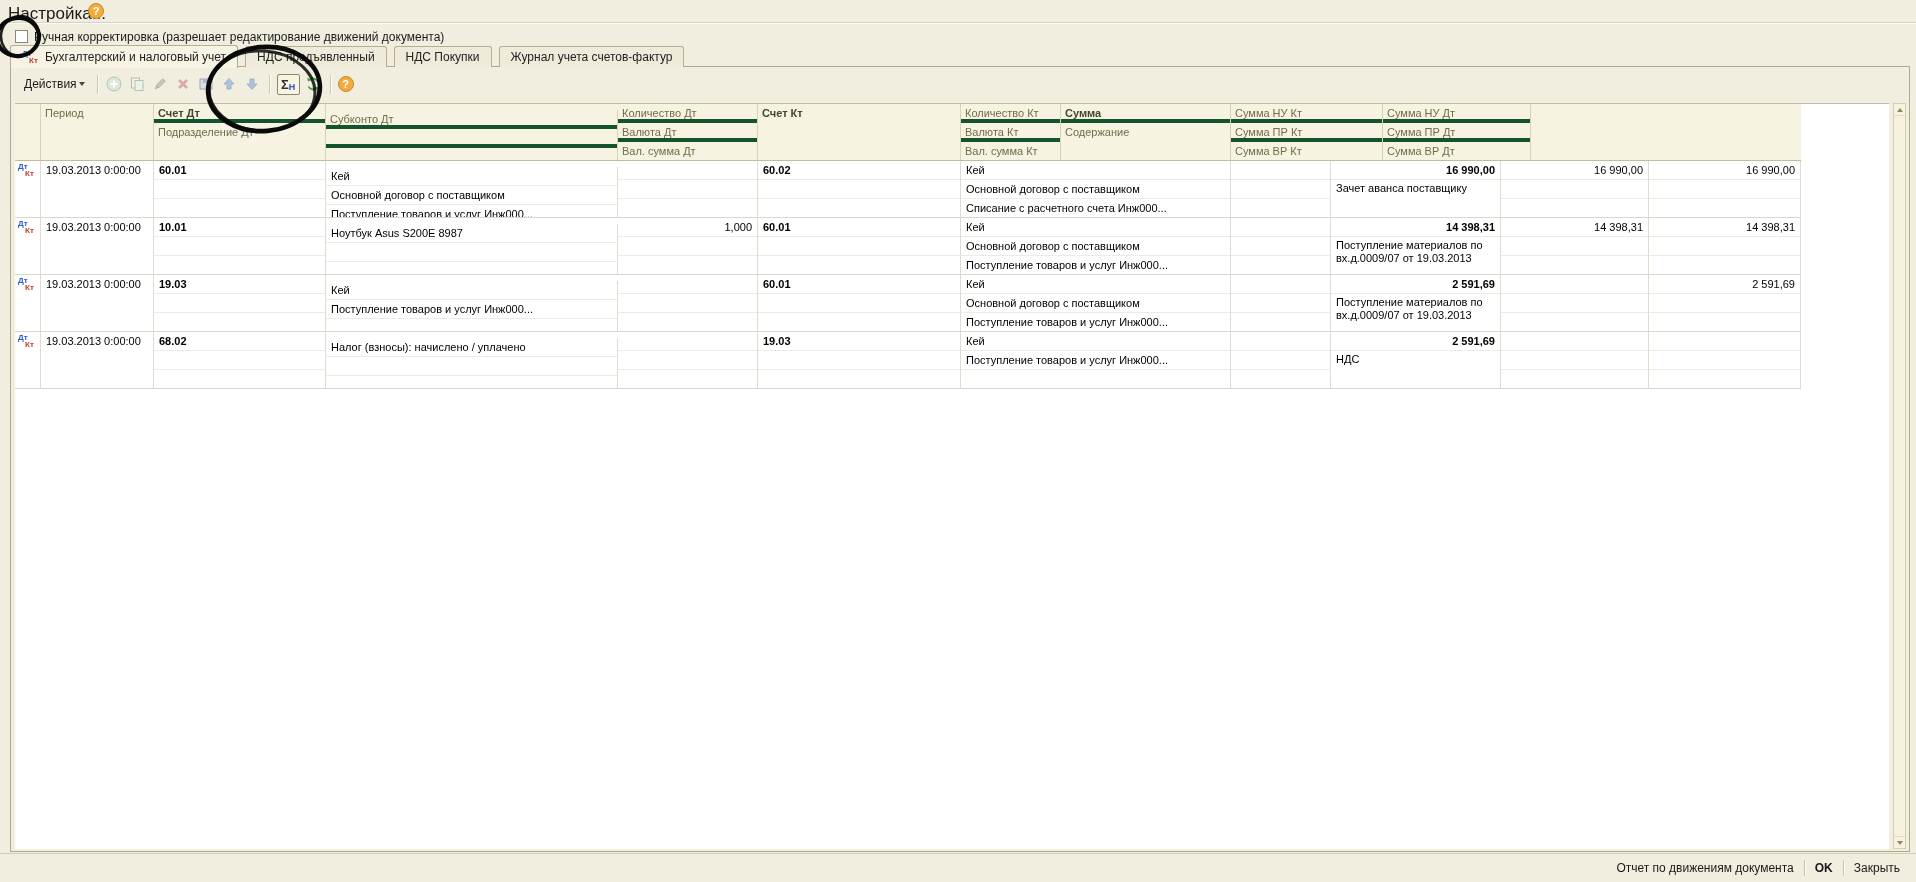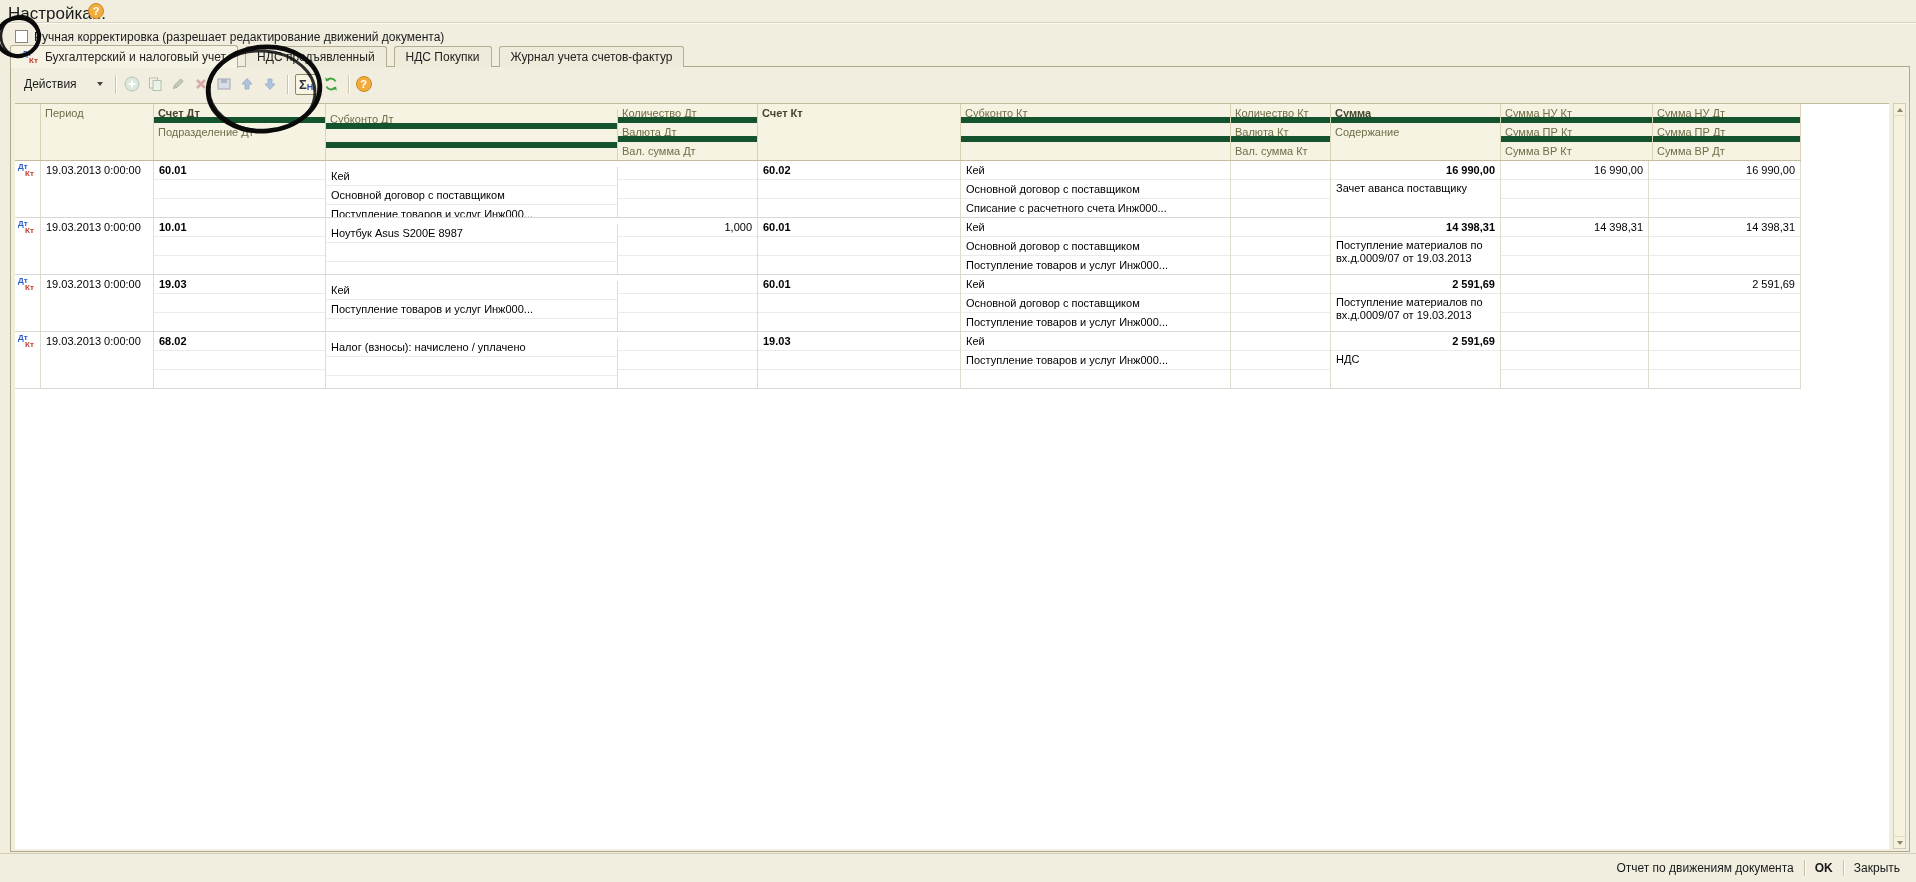--- a/index.html
+++ b/index.html
@@ -28,38 +28,38 @@
     background:#EFEBDB; border:1px solid #B5AE92; border-bottom:none;
     border-radius:3px 3px 0 0; white-space:nowrap; }
   .tab.active { background:#F6F3E5; height:23px; margin-top:0; padding-top:4px;
     display:flex; gap:5px; }
   
   .panel { position:absolute; left:10px; top:66px; width:1900px; height:786px;
     background:#F1EEE0; border:1px solid #AFA88A; z-index:1; }
   
   .toolbar { position:absolute; left:6px; top:3px; height:28px; display:flex;
     align-items:center; gap:4px; }
-  .actions-btn { font-size:12px; padding:3px 5px 3px 7px; display:flex; align-items:center; gap:20px; }
+  .actions-btn { font-size:12px; padding:3px 5px 3px 7px; display:flex; align-items:center; gap:2px; }
   .caret { width:0; height:0; border-left:3.5px solid transparent;
     border-right:3.5px solid transparent; border-top:4px solid #444; }
   .tsep { width:1px; height:19px; background:#CCC6AE; box-shadow:1px 0 0 #FFFFF6; margin:0 3px; }
   .ticon { width:19px; height:19px; display:flex; align-items:center; justify-content:center; }
   .sigma-btn { width:23px; height:21px; border:1px solid #8E8866; background:#F8F4E2;
     display:flex; align-items:flex-start; justify-content:center; border-radius:2px; }
   .sigma-s { font-size:13px; font-weight:bold; color:#303040; line-height:19px; }
   .sigma-n { font-size:9px; font-weight:bold; color:#2C55C2; margin-top:7px; }
   .toolbar .helpdot { position:static; }
   
   .tablewrap { position:absolute; left:4px; top:36px; width:1874px; height:746px;
     background:#fff; border-top:1px solid #C2BB9D; overflow:hidden; }
   .grid { position:absolute; left:0; top:0; width:1786px; }
   .thead { display:flex; height:57px; background:#F6F3E2; border-bottom:1px solid #C2BB9D;
     color:#6E6E49; font-size:11px; }
   .th { border-right:1px solid #D9D2B6; overflow:hidden; }
-  .hline { height:19px; padding:3px 4px 0; border-bottom:6px solid #14532d;
+  .hline { height:19px; padding:3px 4px 0; border-bottom:4px solid #14532d;
     white-space:nowrap; overflow:hidden; }
   .th .hline:last-child { border-bottom:none; }
   .h-merged { height:38px; padding:3px 4px 0; }
   .h-single { height:57px; padding:3px 4px 0; }
   .h-b { font-weight:bold; color:#454530; }
   .tr { display:flex; height:57px; border-bottom:1px solid #D8D8CE; font-size:11px;
     background:#fff; color:#000; }
   .td { border-right:1px solid #DFDCD0; overflow:hidden; }
   .ln { height:19px; padding:3px 5px 0; border-bottom:1px solid #ECECE4;
     white-space:nowrap; overflow:hidden; }
@@ -203,25 +203,20 @@
           <div class="hline"></div>
         </div>
         <div class="th c-qtydt">
           <div class="hline">Количество Дт</div>
           <div class="hline">Валюта Дт</div>
           <div class="hline">Вал. сумма Дт</div>
         </div>
         <div class="th c-acctkt">
           <div class="hline h-b">Счет Кт</div>
         </div>
-        <div class="th c-subckt">
-          <div class="hline">Субконто Кт</div>
-          <div class="hline"></div>
-          <div class="hline"></div>
-        </div>
         <div class="th c-qtykt">
           <div class="hline">Количество Кт</div>
           <div class="hline">Валюта Кт</div>
           <div class="hline">Вал. сумма Кт</div>
         </div>
         <div class="th c-sum">
           <div class="hline h-b">Сумма</div>
           <div class="h-merged">Содержание</div>
         </div>
         <div class="th c-nukt">

